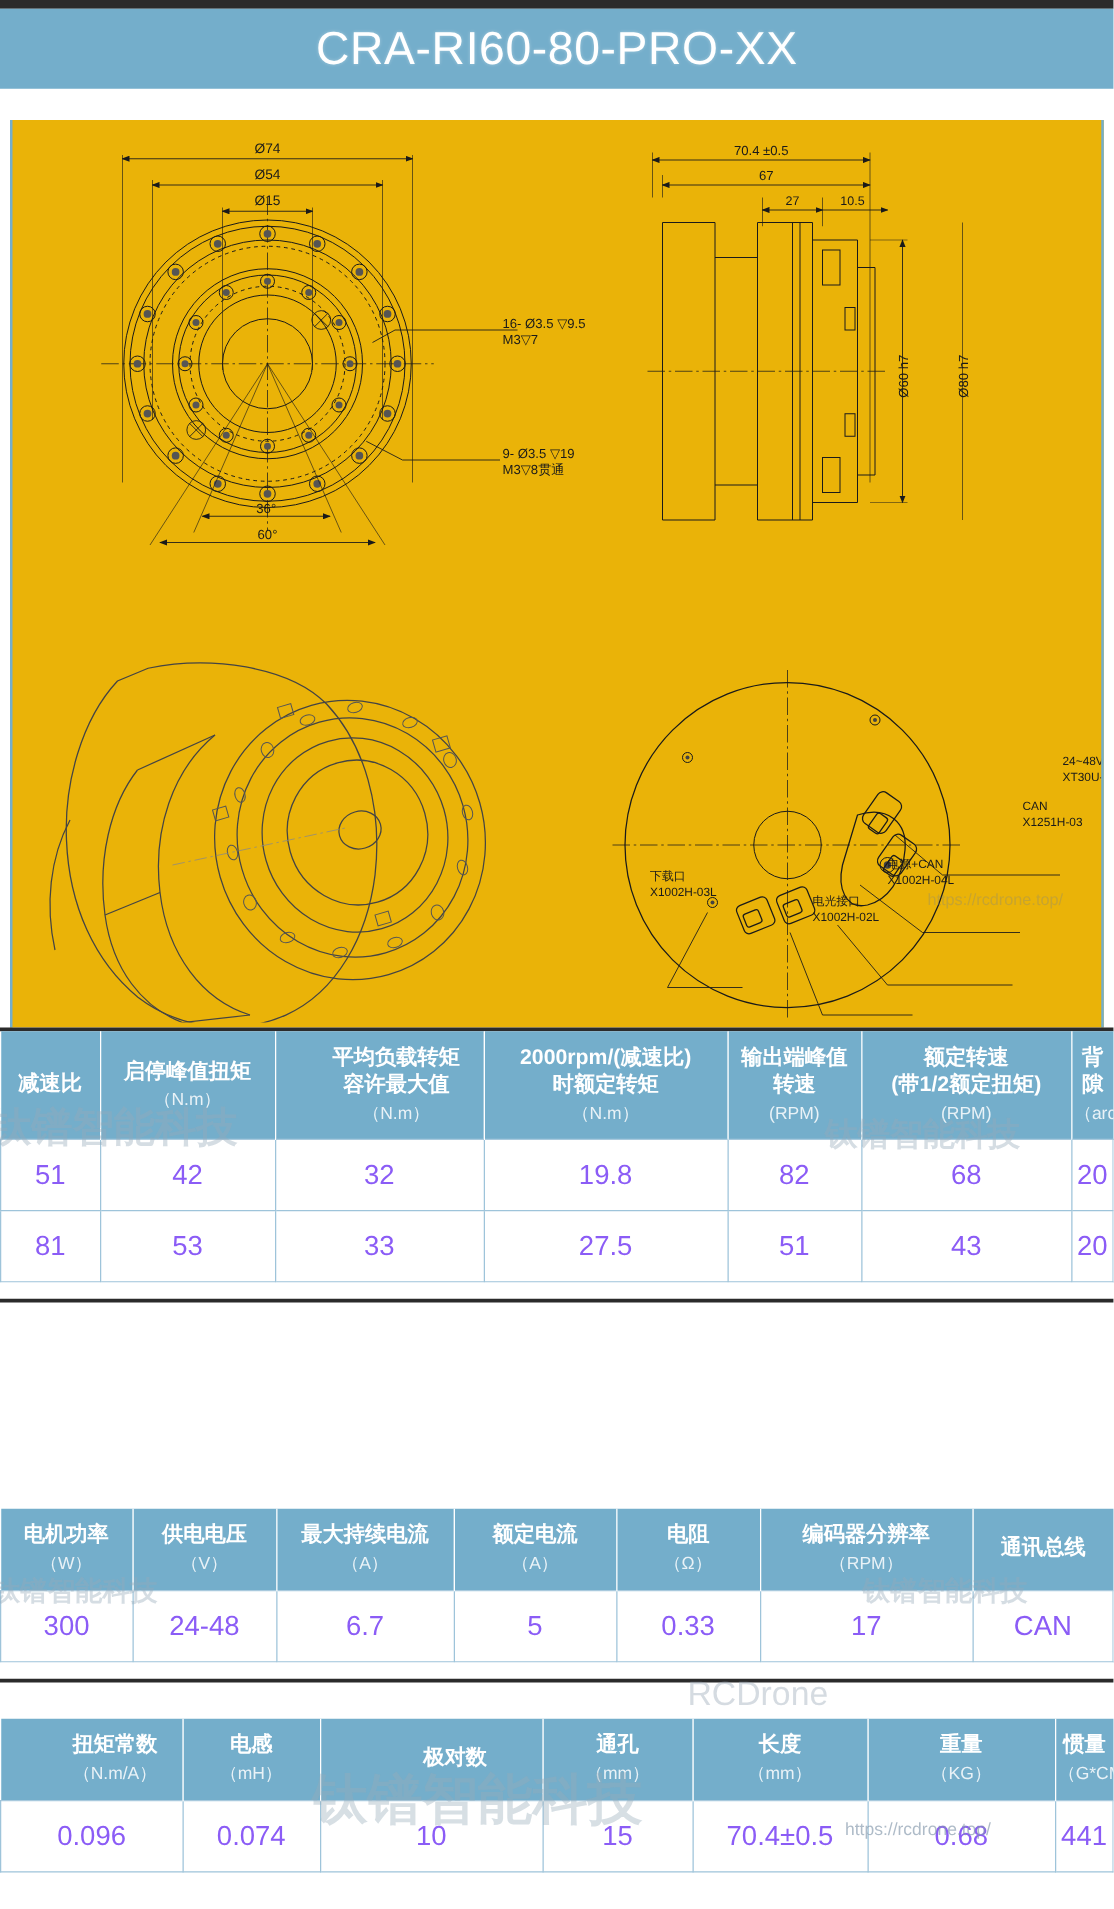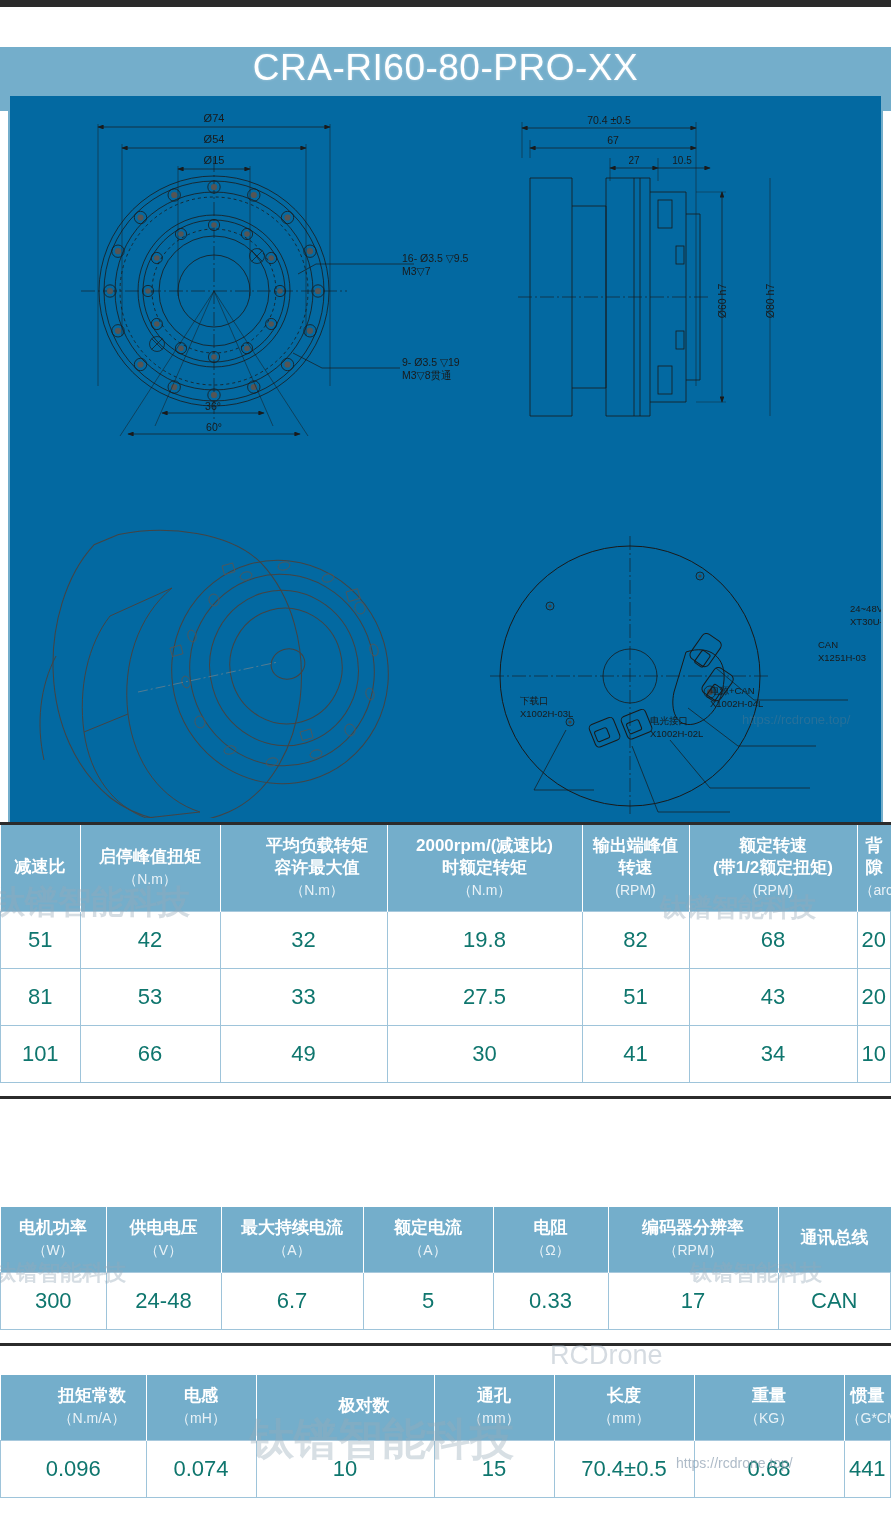--- a/index.html
+++ b/index.html
@@ -22,38 +22,37 @@
     width: 891px; height: 7px;
     background: #2b2b2b;
   }
   
   .banner {
     position: absolute;
     left: 0; top: 7px;
     width: 891px; height: 64px;
     background: #74aecb;
     display: flex;
-    align-items: flex-start;
+    align-items: center;
     justify-content: center;
-    margin-top: 40px;
   }
   .banner-title {
     color: #ffffff;
     font-size: 37px;
     letter-spacing: 0.5px;
     font-weight: 400;
     text-shadow: 0 0 3px rgba(255,255,255,0.35);
     white-space: nowrap;
   }
   
   .drawing-panel {
     position: absolute;
     left: 8px; top: 96px;
     width: 875px; height: 726px;
-    background: #0369a1;
+    background: #eab308;
     border-left: 2px solid #74aecb;
     border-right: 2px solid #74aecb;
     box-sizing: border-box;
     overflow: hidden;
   }
   .drawing-svg { display: block; }
   .wm-corner {
     position: absolute;
     color: rgba(120,130,140,0.30);
     font-size: 13px;
@@ -82,21 +81,21 @@
   table.spec th:last-child { border-right: none; }
   table.spec th .unit {
     display: block;
     font-weight: normal;
     font-size: 14px;
     color: #e9f2f7;
     margin-top: 3px;
   }
   table.spec td {
     background: #ffffff;
-    color: #0f766e;
+    color: #8b5cf6;
     font-size: 22px;
     text-align: center;
     vertical-align: middle;
     height: 54px;
     border: 1px solid #9ec4da;
   }
   table.spec tr.data-row td { border-top: 1px solid #a8c9dd; }
   .tbl-top-rule {
     width: 891px; height: 3px; background: #2b2b2b;
   }
@@ -424,29 +423,20 @@
         </tr>
         <tr class="data-row">
           <td>81</td>
           <td>53</td>
           <td>33</td>
           <td>27.5</td>
           <td>51</td>
           <td>43</td>
           <td>20</td>
         </tr>
-        <tr class="data-row">
-          <td>101</td>
-          <td>66</td>
-          <td>49</td>
-          <td>30</td>
-          <td>41</td>
-          <td>34</td>
-          <td>10</td>
-        </tr>
       </tbody>
     </table>
     <div class="tbl-sep"></div>
     <div class="tbl-top-rule"></div>
   </div>
 
   <div class="tbl-wrap" style="top:1207px;">
     <table class="spec">
       <thead>
         <tr>

